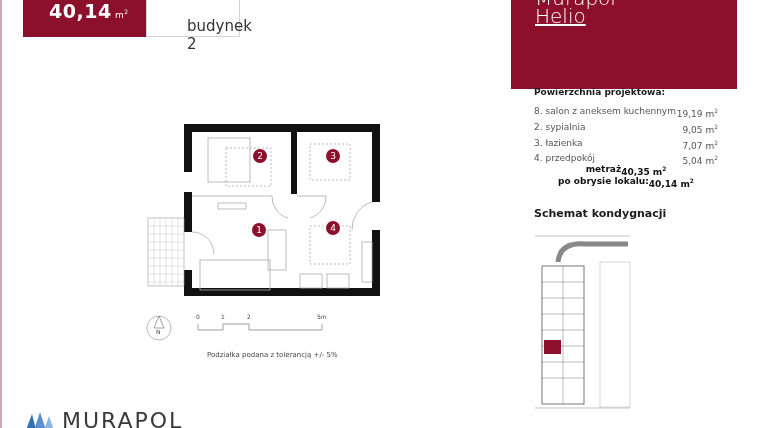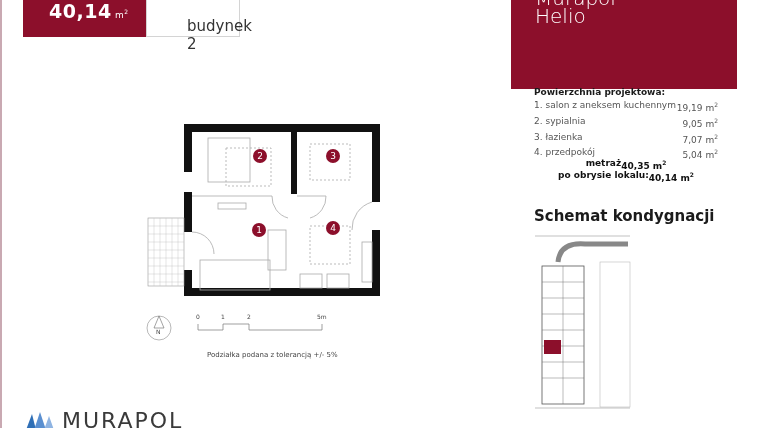--- a/index.html
+++ b/index.html
@@ -5,28 +5,28 @@
   html,body{margin:0;padding:0;}
   body{width:760px;height:428px;position:relative;overflow:hidden;background:#fff;font-family:"DejaVu Sans",sans-serif;color:#1b1b1b;}
   .left-edge{position:absolute;left:0;top:0;width:2px;height:428px;background:#c9a9b2;}
   .area-box{position:absolute;left:23px;top:-10px;width:123px;height:47px;background:#8c0f2b;color:#fff;}
   .area-box .val{position:absolute;left:26px;top:10px;font-size:19px;font-weight:bold;letter-spacing:0.5px;}
   .area-box .unit{font-size:9px;font-weight:normal;}
   .bld-box{position:absolute;left:146px;top:-10px;width:94px;height:47px;border:1px solid #d4d4d4;box-sizing:border-box;background:#fff;}
   .bld-box span{position:absolute;left:40px;top:26px;font-size:15px;color:#333;}
   .hdr{position:absolute;left:511px;top:-10px;width:226px;height:99px;background:#8c0f2b;color:#fff;}
   .hdr .t1{position:absolute;left:24px;top:-4px;font-size:20px;font-weight:300;}
-  .hdr .t2{position:absolute;left:24px;top:14px;font-size:20px;font-weight:300;}
+  .hdr .t2{position:absolute;left:24px;top:14px;font-size:20px;font-weight:300;text-decoration:underline;}
   .hdr .loc{position:absolute;left:24px;top:52px;font-size:12px;color:#f1d9df;}
   .specs{position:absolute;left:534px;top:87px;width:184px;font-size:9px;}
-  .specs .h{font-weight:bold;}
+  .specs .h{font-weight:bold;margin-bottom:6px;}
   .row{display:flex;justify-content:space-between;height:16px;line-height:16px;color:#555;}
   .row.b{color:#111;font-weight:bold;height:12px;line-height:12px;justify-content:center;}
   sup{font-size:6px;}
-  .schem{position:absolute;left:534px;top:207px;font-size:15px;font-weight:bold;}
+  .schem{position:absolute;left:534px;top:207px;font-size:11px;font-weight:bold;}
   .plan{position:absolute;left:140px;top:120px;}
   .scale{position:absolute;left:145px;top:310px;}
   .scale-note{position:absolute;left:207px;top:343px;font-size:7px;color:#444;margin-top:8px;}
   .logo{position:absolute;left:24px;top:410px;display:flex;align-items:flex-start;}
   .logo-text{font-size:22px;color:#3a3a3a;letter-spacing:2px;margin-left:8px;margin-top:-2px;}
   .mini{position:absolute;left:530px;top:232px;}
 </style>
 </head>
 <body>
 
@@ -40,21 +40,21 @@
   </div>
 
 <div class="hdr">
   <div class="t1">Murapol</div>
   <div class="t2">Helio</div>
 </div>
 
 <div class="specs">
   <div class="h">Powierzchnia projektowa:</div>
   <div class="row">
-      <span>1. salon z aneksem kuchennym</span>
+      <span>8. salon z aneksem kuchennym</span>
       <span><span>19,19 m</span><sup>2</sup></span>
     </div>
   <div class="row">
       <span>2. sypialnia</span>
       <span><span>9,05 m</span><sup>2</sup></span>
     </div>
   <div class="row">
       <span>3. łazienka</span>
       <span><span>7,07 m</span><sup>2</sup></span>
     </div>

